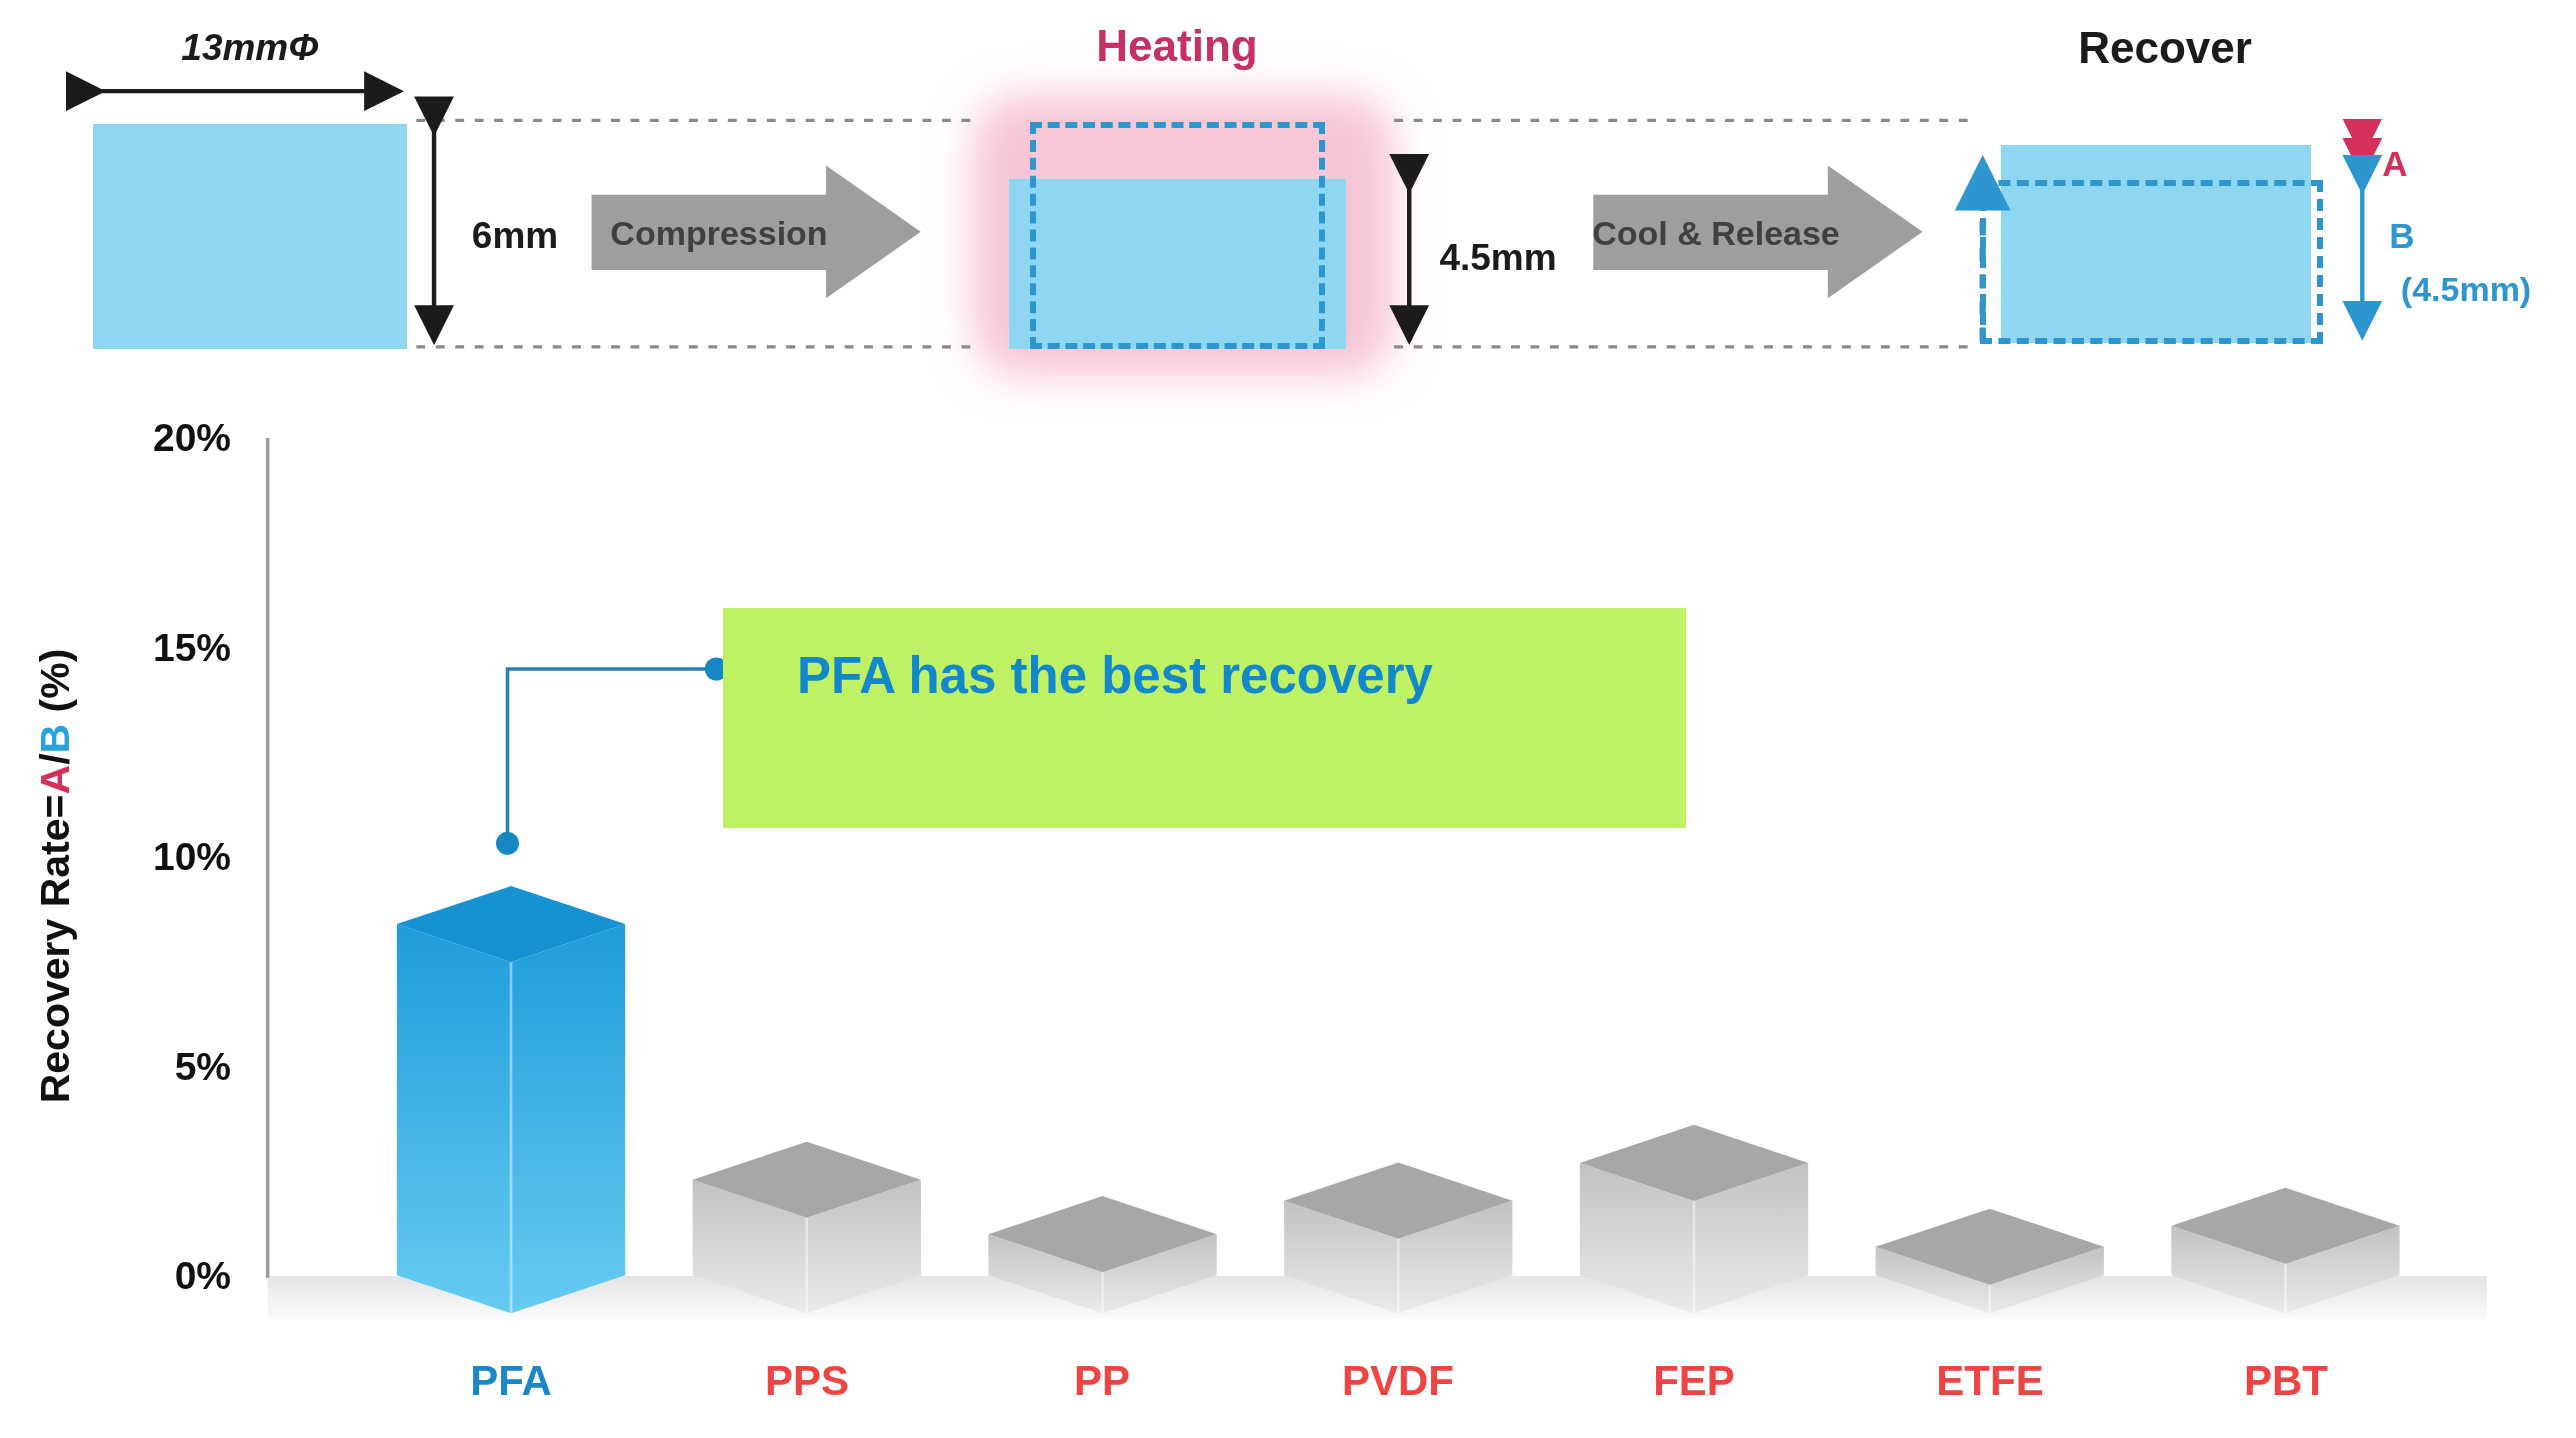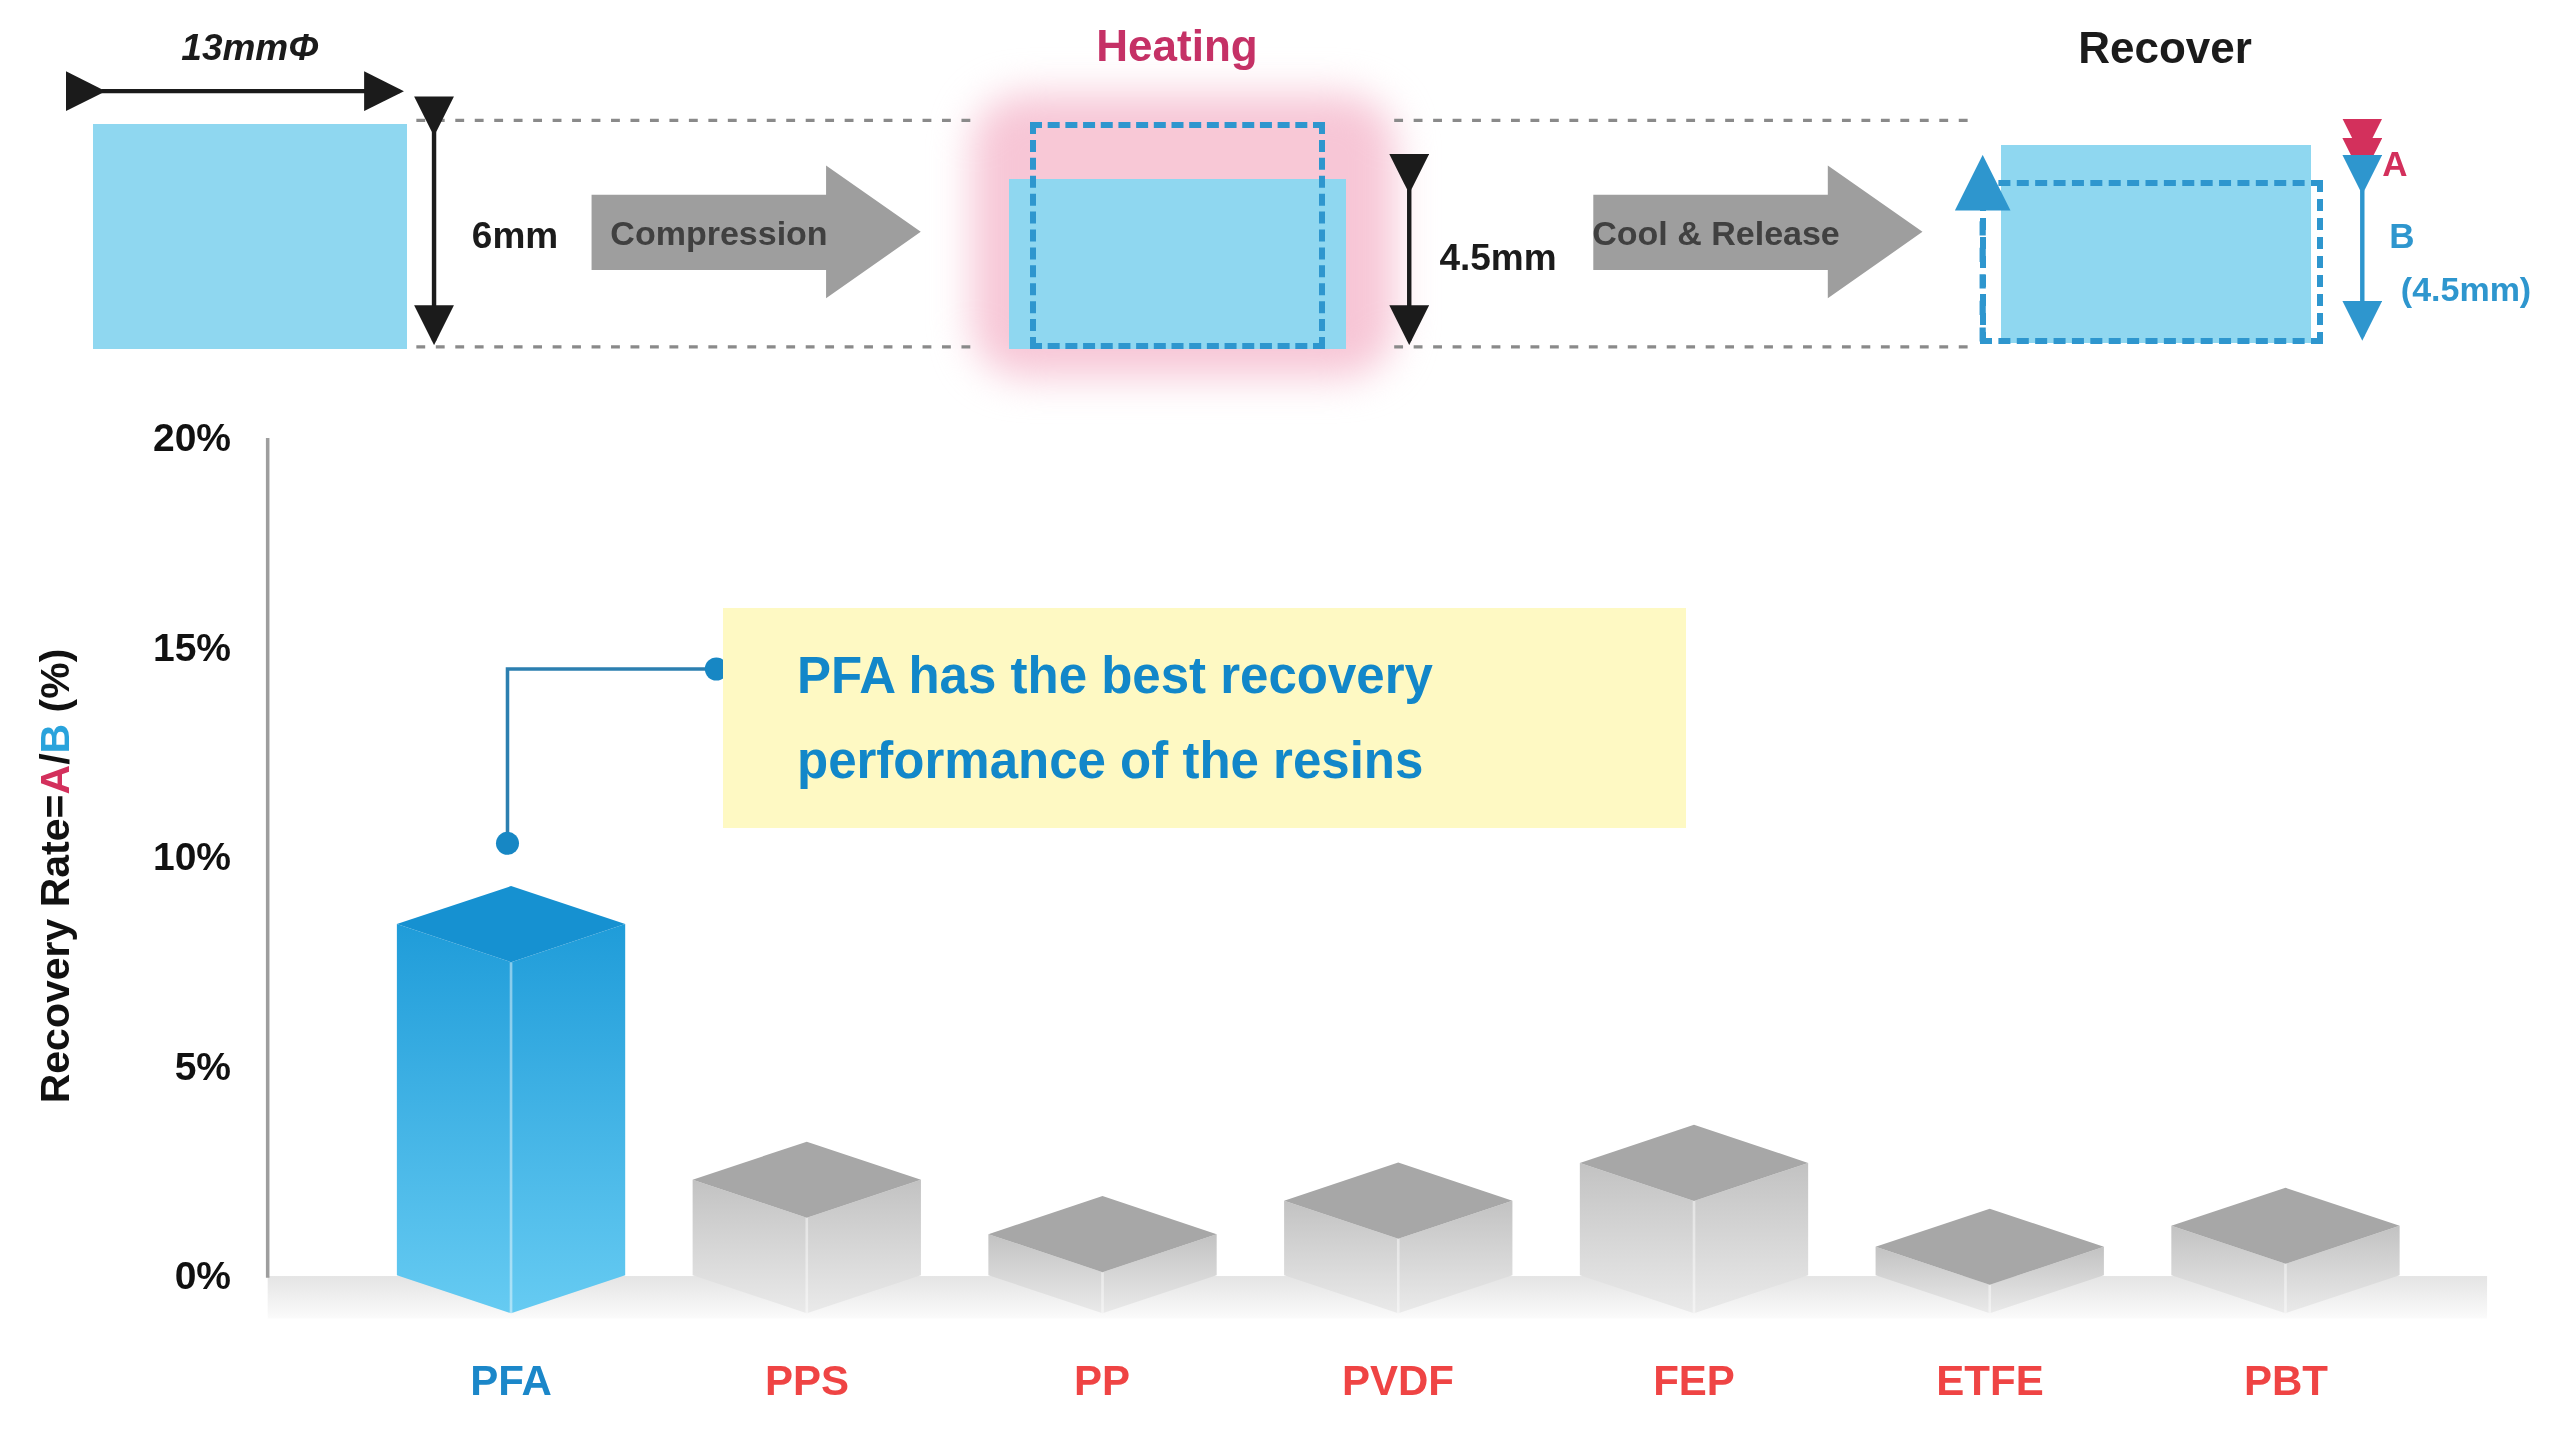--- a/index.html
+++ b/index.html
@@ -23,21 +23,21 @@
   .a-label{font-size:35px;font-weight:700;color:#D3305C;}
   .b-label{font-size:35px;font-weight:700;color:#2E96CE;}
   .b-sub{font-size:34px;font-weight:700;color:#2E96CE;}
   
   .ytick{font-size:39px;font-weight:600;color:#111;text-align:right;width:150px;transform:translateY(-50%);}
   #ytitle{left:55px;top:876px;transform:translate(-50%,-50%) rotate(-90deg);
           font-size:41px;font-weight:700;color:#111;white-space:nowrap;}
   #ytitle .a{color:#D3305C;} #ytitle .b{color:#29A3DC;}
   .xlabel{font-size:42px;font-weight:600;color:#ef4444;transform:translate(-50%,-50%);white-space:nowrap;}
   .xlabel.hl{color:#1B87C9;font-weight:700;}
-  #callout{left:723px;top:608px;width:963px;height:220px;background:#fef9c3;}
+  #callout{left:723px;top:608px;width:963px;height:220px;background:#bef264;}
   #callout .txt{position:absolute;left:74px;top:25px;font-size:51px;font-weight:700;
                 color:#1287C9;line-height:85px;white-space:nowrap;}
   svg{position:absolute;left:0;top:0;}
 </style>
 </head>
 <body>
 
 <div id="canvas">
 
   <div class="abs" id="heat-glow"></div>
@@ -140,21 +140,20 @@
     <polyline points="573,945 573,756 806,756" fill="none" stroke="#2C7FB0" stroke-width="4"></polyline>
     <circle cx="573" cy="953" r="13" fill="#1787C4"></circle>
     <circle cx="809" cy="756" r="13" fill="#1787C4"></circle>
   </svg>
 
   <div class="abs" id="heat-dash"></div>
   <div class="abs" id="rec-dash"></div>
   <div class="abs" id="callout">
     <div class="txt">
       <div>PFA has the best recovery</div>
-      <div>performance of the resins</div>
     </div>
   </div>
 
   <div class="abs ctr dim-label" style="left:250px;top:48px;font-style:italic;">13mmΦ</div>
   <div class="abs ctr dim-label" style="left:515px;top:236px;">6mm</div>
   <div class="abs ctr arrow-label" style="left:719px;top:233px;">Compression</div>
   <div class="abs ctr step-title heat-title" style="left:1177px;top:46px;">Heating</div>
   <div class="abs ctr dim-label" style="left:1498px;top:258px;">4.5mm</div>
   <div class="abs ctr arrow-label" style="left:1716px;top:233px;">Cool &amp; Release</div>
   <div class="abs ctr step-title" style="left:2165px;top:48px;">Recover</div>

